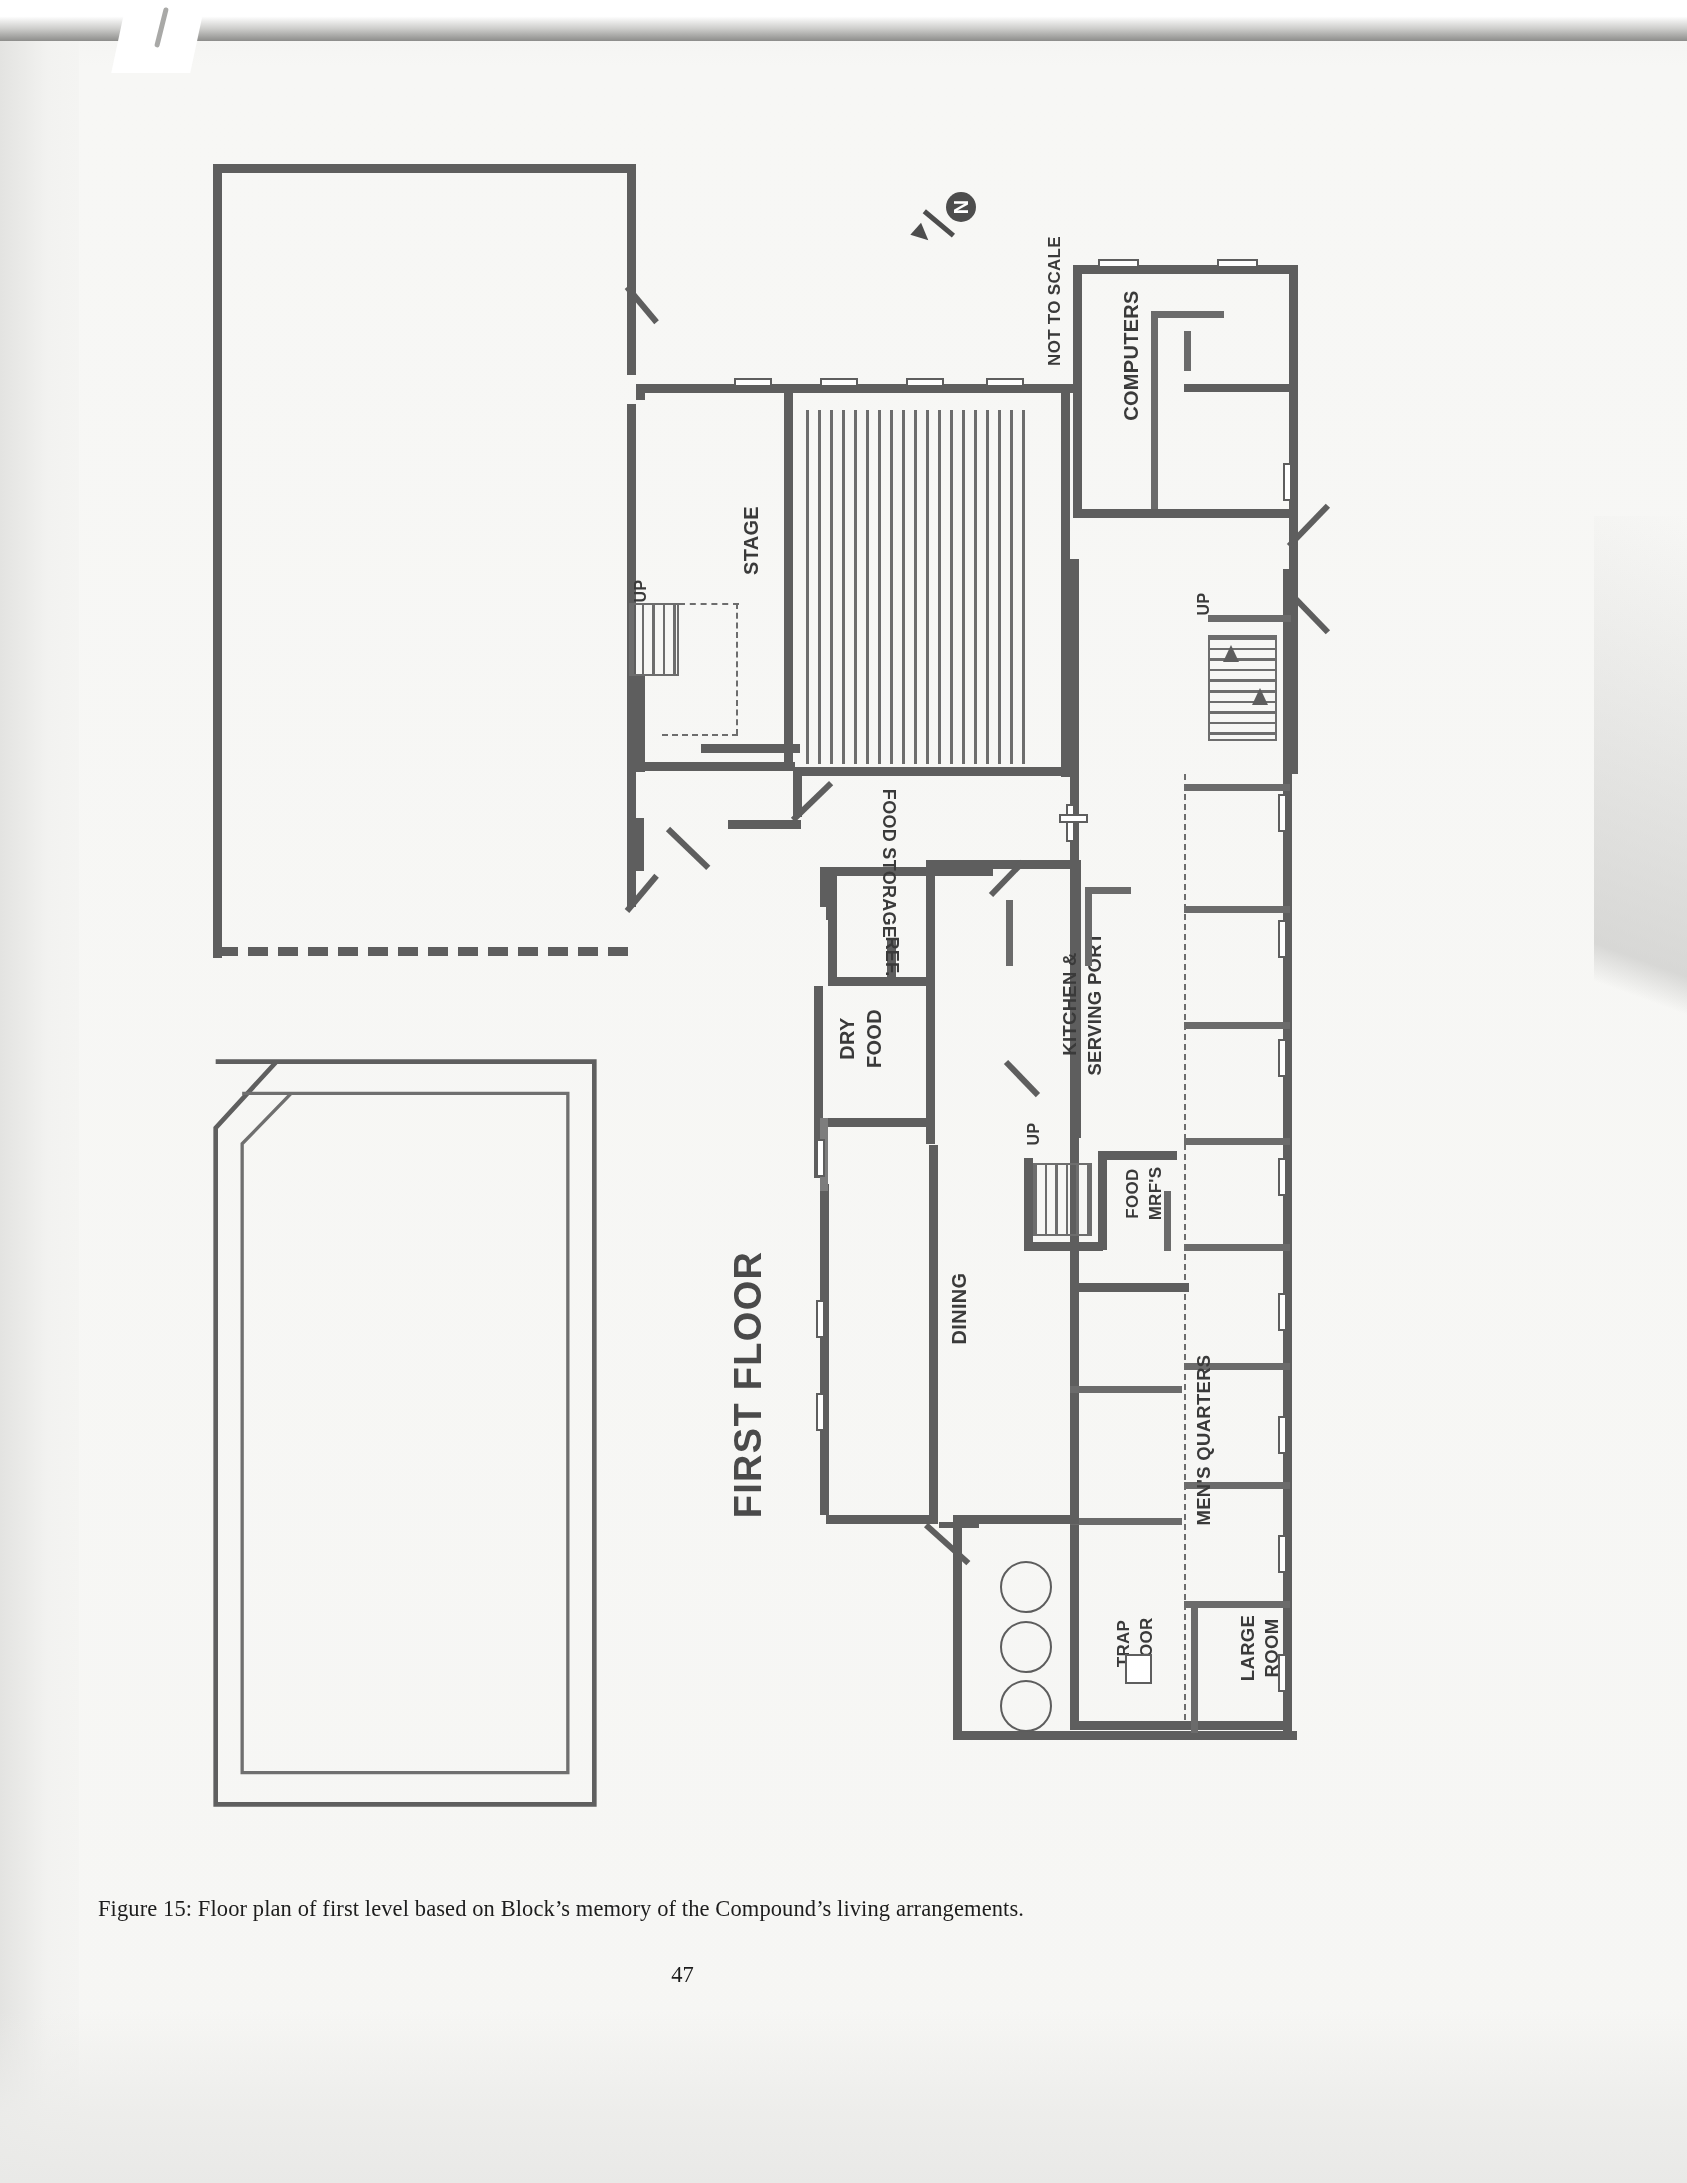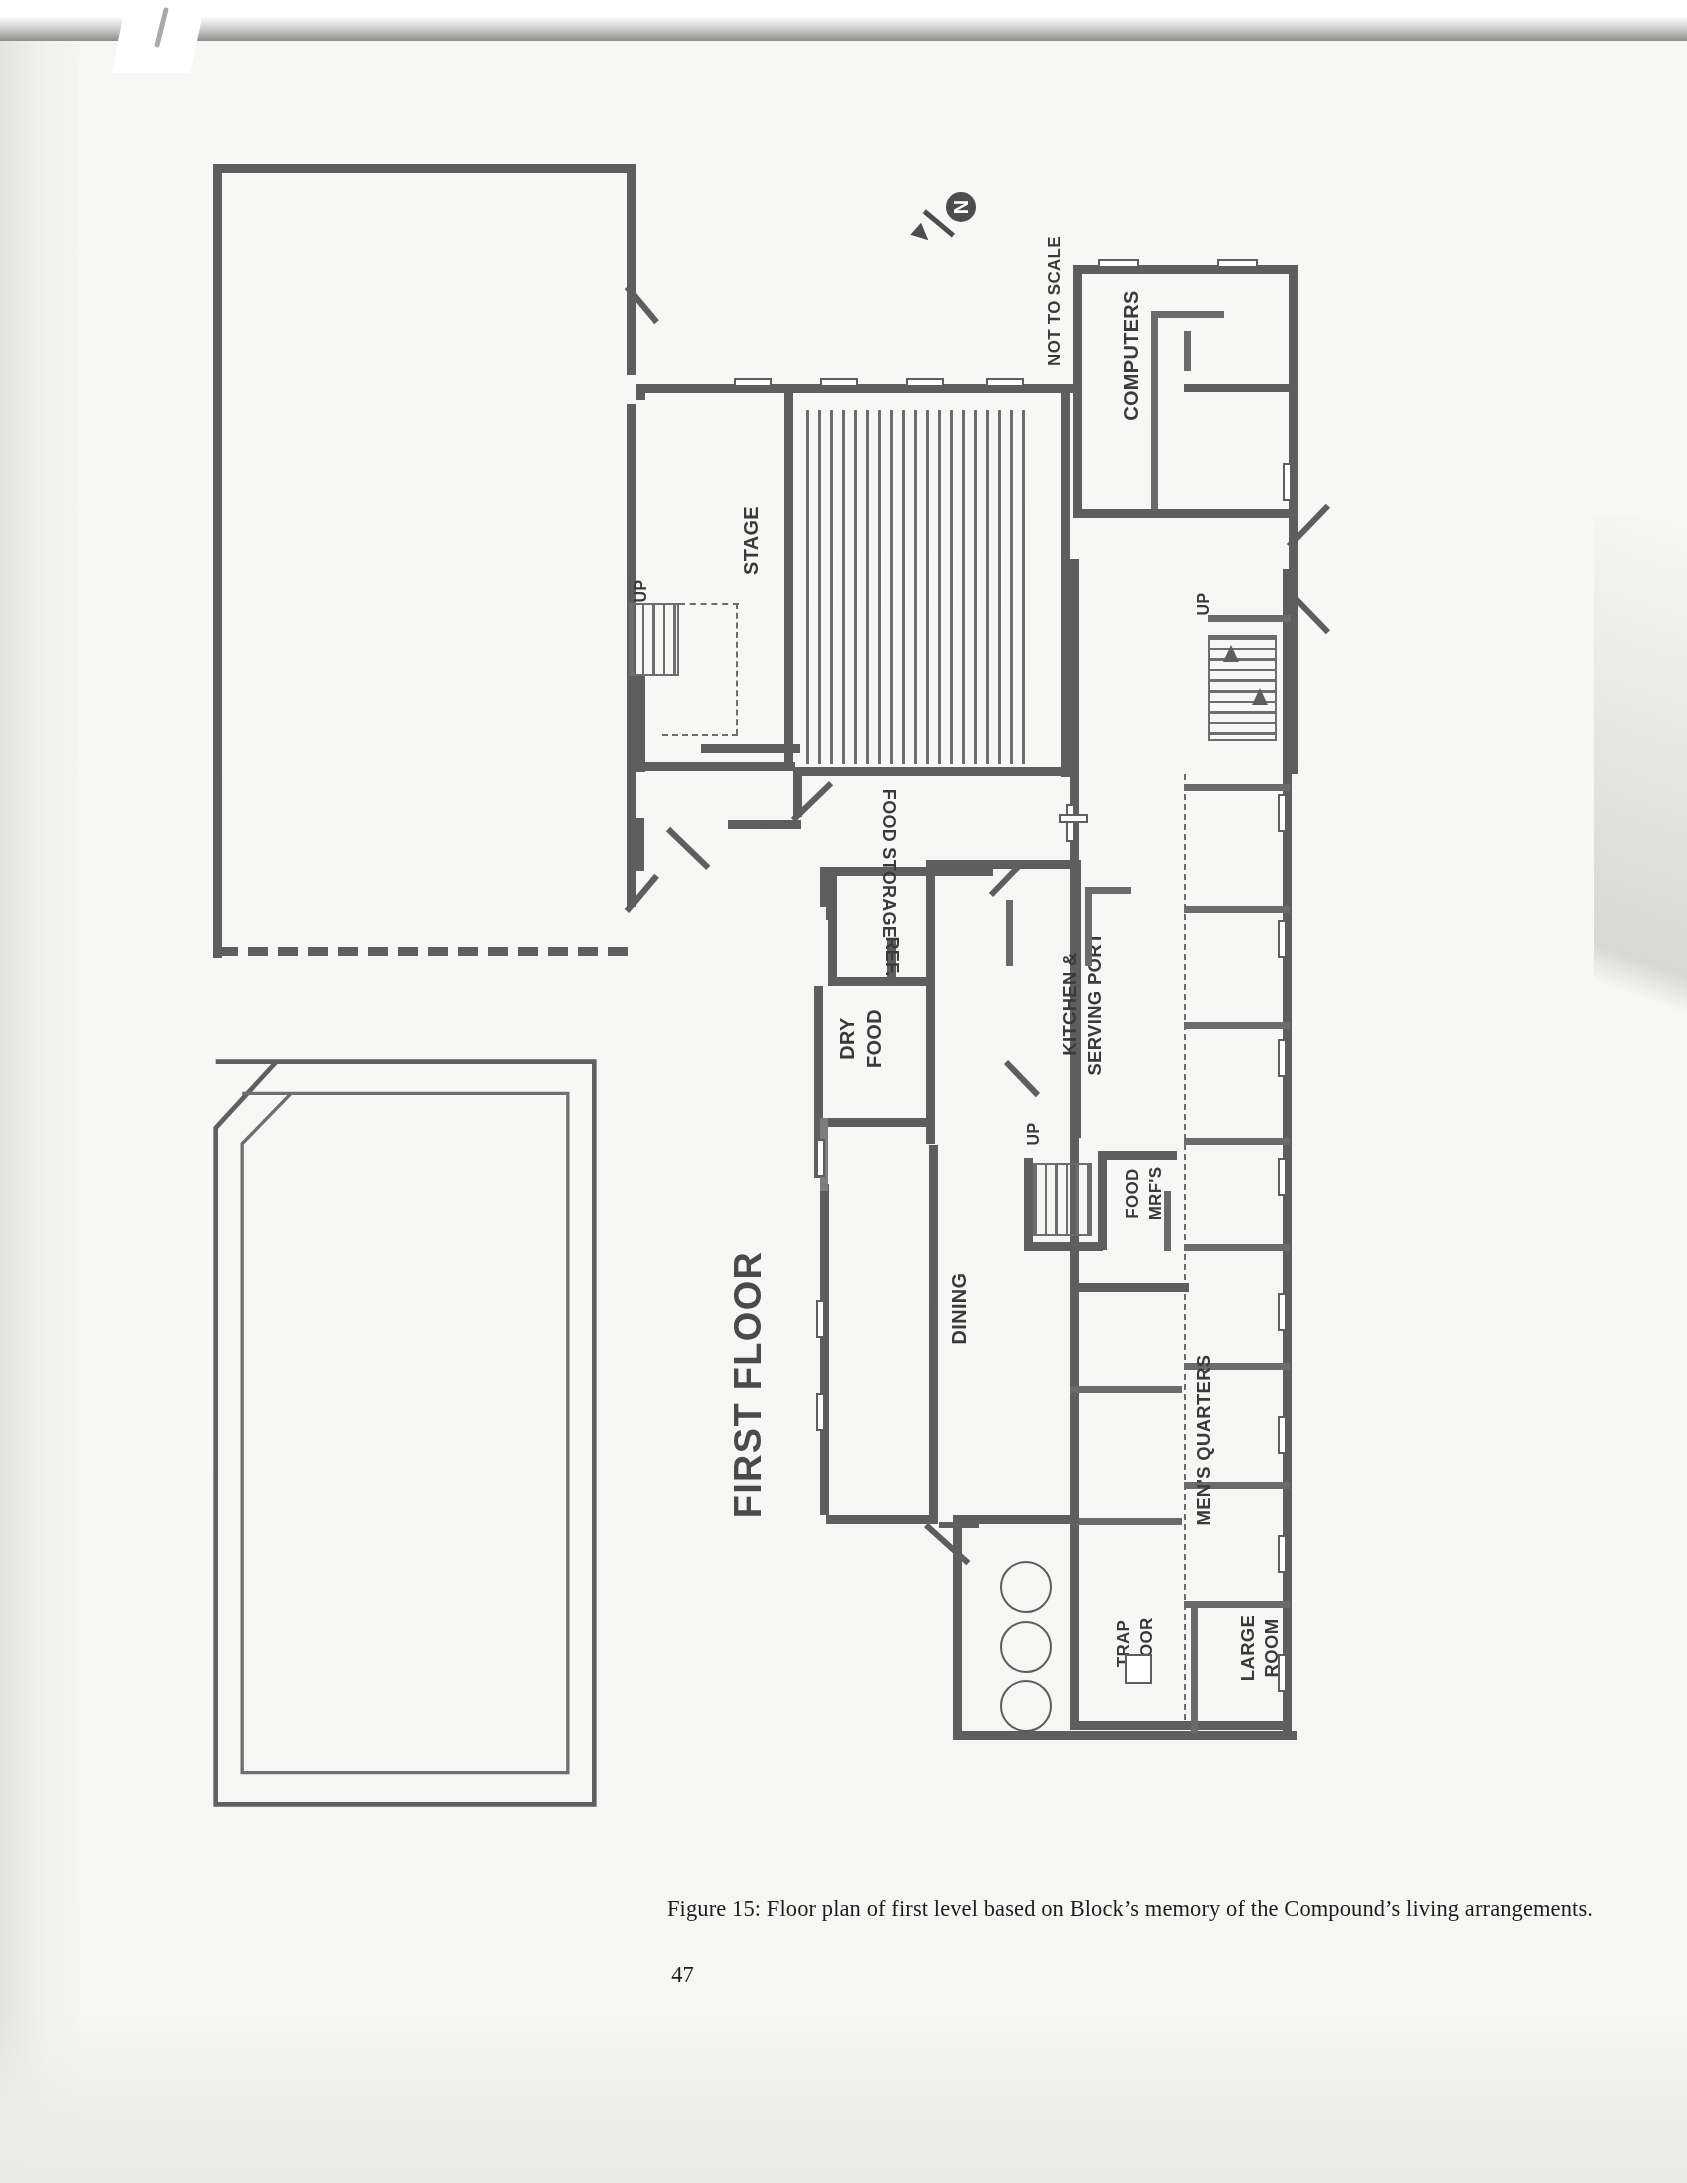--- a/index.html
+++ b/index.html
@@ -187,21 +187,20 @@
     position: absolute;
     font-family: "Liberation Serif", serif;
     color: #1d1d1d;
   }
   #caption-text {
     left: 98px;
     top: 1896px;
     width: 1495px;
     font-size: 22.5px;
     letter-spacing: 0.1px;
-    text-align: right;
   }
   #page-number {
     left: 0;
     top: 1962px;
     width: 1365px;
     text-align: center;
     font-size: 22.5px;
   }
 </style>
 </head>

